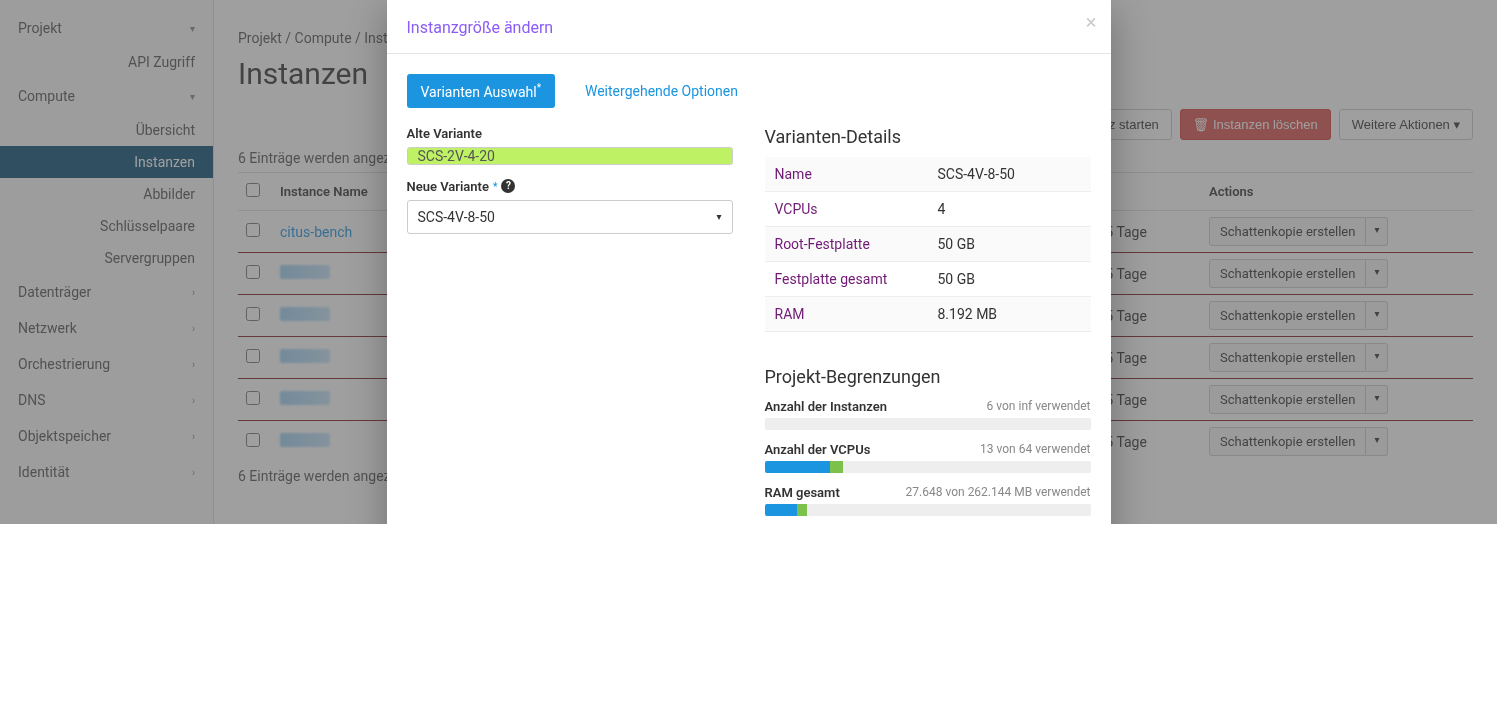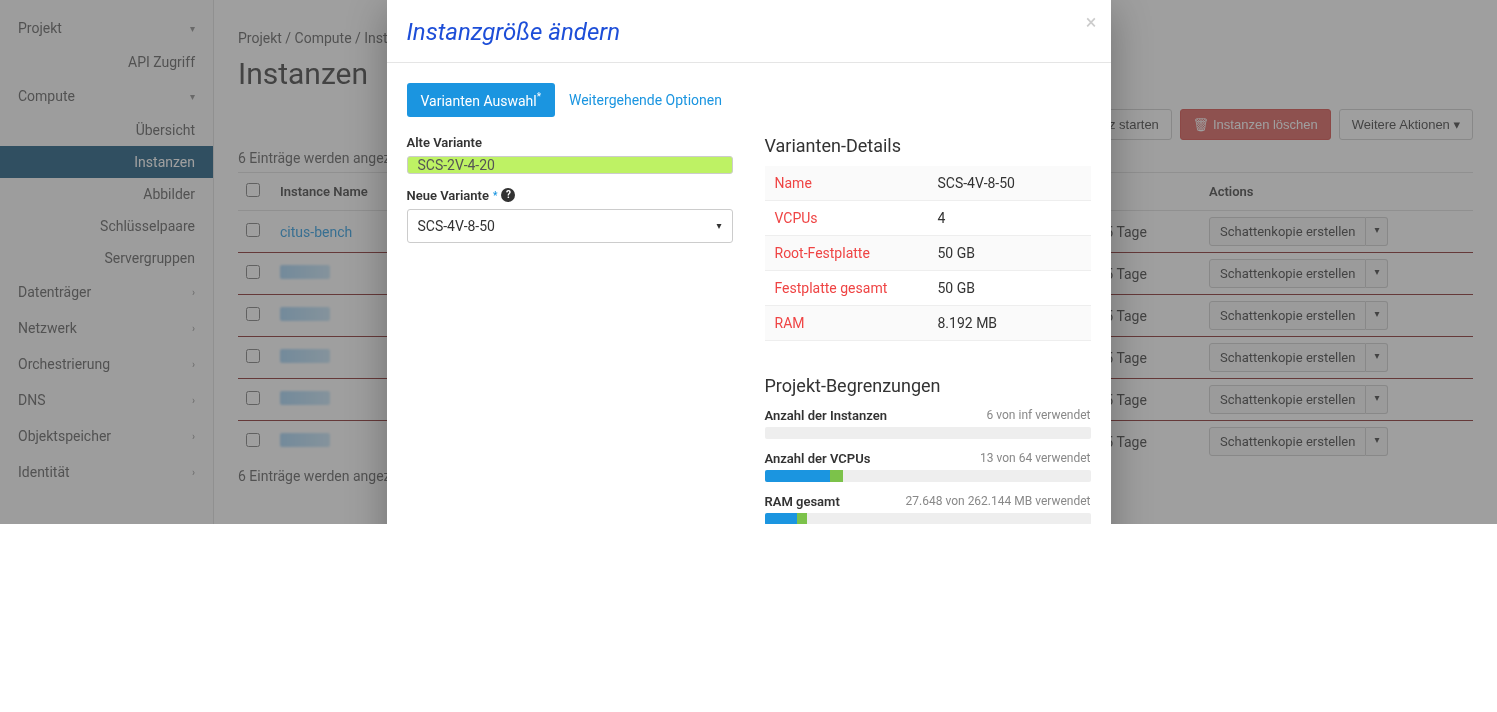--- a/index.html
+++ b/index.html
@@ -23,40 +23,40 @@
 table.inst th { text-align: left; padding: 10px 8px; font-weight: 600; border-top: 1px solid #ddd; border-bottom: 1px solid #ddd; font-size: 13px; color: #333; }
 table.inst td { padding: 6px 8px; border-top: 1px solid #7f1d1d; vertical-align: middle; font-size: 14px; color: #333; }
 .link { color: #1b95e0; }
 .blurred { display:inline-block; background: linear-gradient(90deg,#5fb3f0,#9fd3f5); color: transparent; border-radius:2px; width:50px; height:14px; filter: blur(1px); opacity:.6;}
 .action-split { display: inline-flex; }
 .action-split .a { border: 1px solid #ccc; background: #f7f7f7; padding: 6px 10px; border-radius: 3px 0 0 3px; font-size: 13px; }
 .action-split .c { border: 1px solid #ccc; border-left: none; background: #f7f7f7; padding: 6px 8px; border-radius: 0 3px 3px 0; font-size: 10px; }
 .overlay { position: absolute; inset: 0; background: rgba(80,80,80,0.55); }
 .modal { position: absolute; top: 0; left: 50%; transform: translateX(-50%); width: 724px; background: #fff; border-radius: 0 0 4px 4px; box-shadow: 0 10px 40px rgba(0,0,0,.3); }
 .modal-head { padding: 18px 20px 16px 20px; border-bottom: 1px solid #e5e5e5; position: relative; }
-.modal-title { font-size: 24px; font-weight: 400; color: #1d4ed8; font-style: italic; }
+.modal-title { font-size: 16px; font-weight: 400; color: #8b5cf6; }
 .close-x { position: absolute; right: 14px; top: 10px; font-size: 20px; color: #ccc; cursor: pointer; }
 .modal-body { padding: 20px; }
-.tabs { display: flex; gap: 0; margin-bottom: 18px; align-items: center; }
+.tabs { display: flex; gap: 16px; margin-bottom: 18px; align-items: center; }
 .tab { padding: 8px 14px; border-radius: 3px; font-size: 14px; cursor: pointer; }
 .tab.active { background: #1b95e0; color: #fff; }
 .tab.inactive { color: #1b95e0; }
 .tab .star { font-size: 10px; vertical-align: super; }
 .cols { display: flex; gap: 32px; }
 .col { flex: 1; }
 .flabel { font-weight: 600; font-size: 13px; margin-bottom: 6px; display: flex; align-items: center; gap: 4px; }
 .req { color: #1b95e0; font-size: 10px; vertical-align: super; }
 .info-ic { display:inline-block; width:14px; height:14px; border-radius:50%; background:#333; color:#fff; font-size:10px; text-align:center; line-height:14px; font-weight:700;}
 .ro-input { width: 100%; border: 1px solid #ccc; background: #bef264; padding: 0 10px; border-radius: 3px; color: #555; margin-bottom: 14px; }
 .select-like { width: 100%; border: 1px solid #ccc; background: #fff; padding: 8px 10px; border-radius: 3px; display: flex; justify-content: space-between; align-items: center; cursor: pointer; }
 .select-like .car { font-size: 10px; }
 .details-title { font-size: 18px; font-weight: 400; margin-bottom: 10px; }
 .dtable { width: 100%; border-collapse: collapse; }
 .dtable th, .dtable td { text-align: left; padding: 9px 10px; font-size: 14px; border-bottom: 1px solid #eee; }
-.dtable th { font-weight: 400; color: #ef4444; width: 50%; }
+.dtable th { font-weight: 400; color: #701a75; width: 50%; }
 .dtable tr:nth-child(odd) { background: #fafafa; }
 .quota-label { display:flex; justify-content:space-between; font-size:13px; margin-top:12px;}
 .quota-label .l { font-weight:600; }
 .quota-label .r { color:#888; font-size:12px;}
 .bar { height: 12px; background: #eee; border-radius: 2px; margin-top: 4px; position: relative; overflow: hidden; }
 .bar .fill1 { position:absolute; left:0; top:0; bottom:0; background:#1b95e0; }
 .bar .fill2 { position:absolute; top:0; bottom:0; background:#7cc24a; }
 .modal-foot { padding: 14px 20px; border-top: 1px solid #e5e5e5; display: flex; justify-content: flex-start; gap: 10px; }
 input[type=checkbox]{ width:14px; height:14px;}
 </style>

